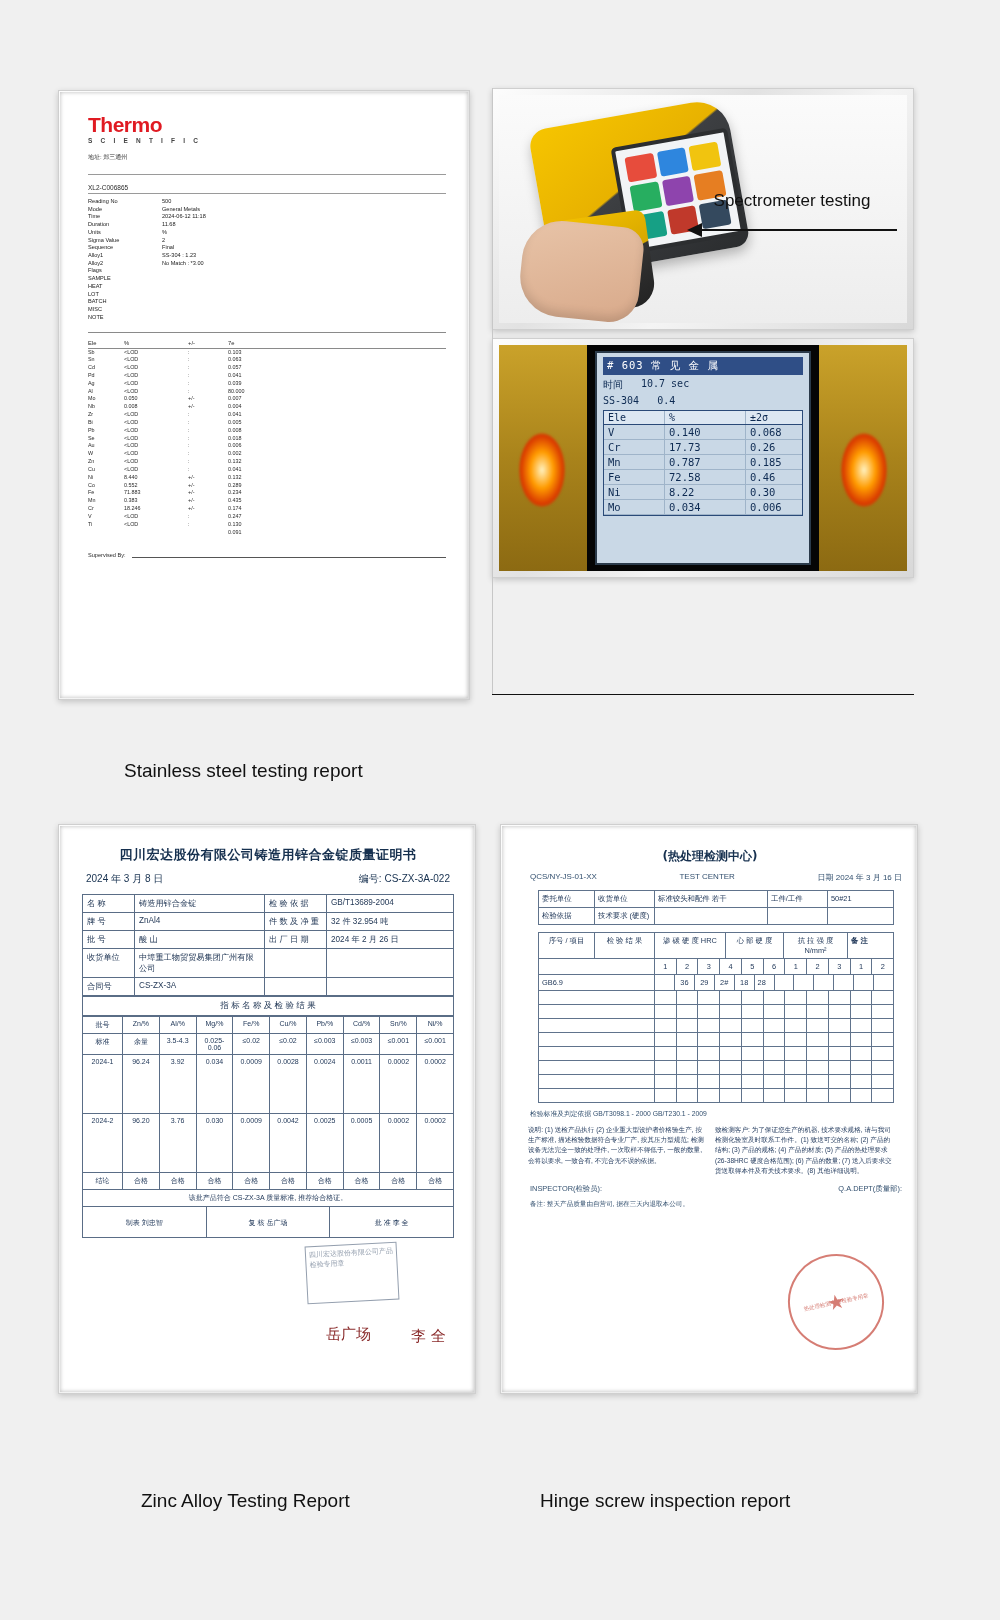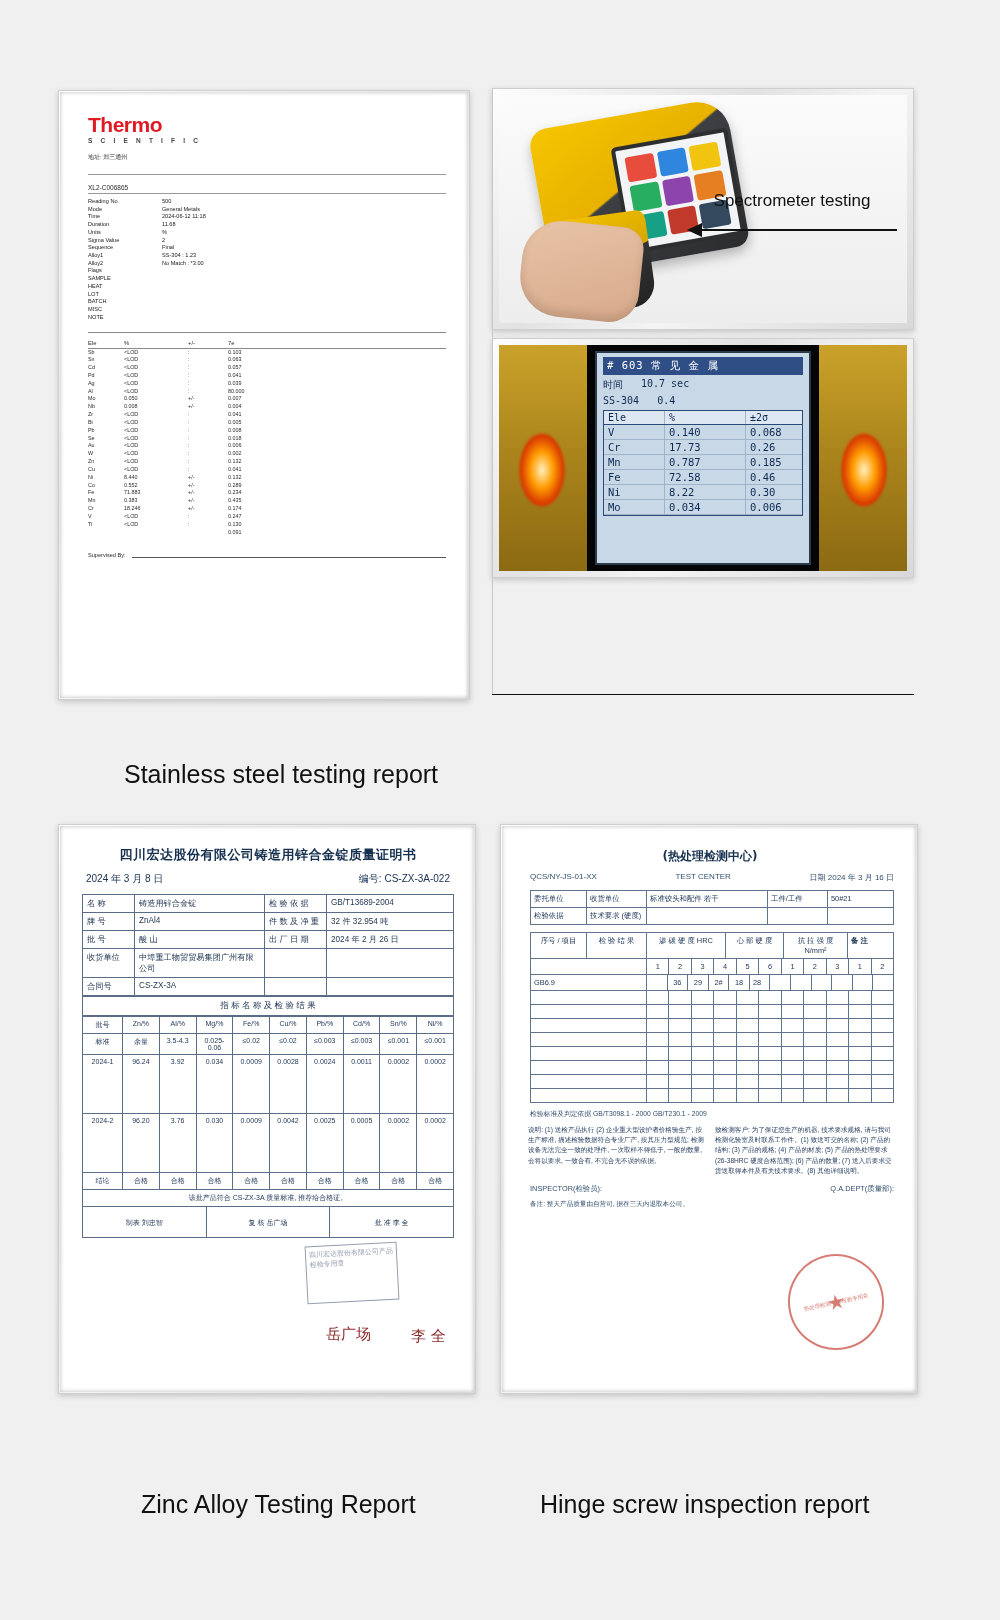--- a/index.html
+++ b/index.html
@@ -126,21 +126,21 @@
   .lcd-tbl .r{display:flex;font-size:10.5px;border-bottom:1px solid #9fb4c9;}
   .lcd-tbl .c-el{width:52px;padding:1px 4px;border-right:1px solid #9fb4c9;}
   .lcd-tbl .c-v{width:72px;padding:1px 4px;border-right:1px solid #9fb4c9;}
   .lcd-tbl .c-s{flex:1;padding:1px 4px;}
 
   
   .hdivider{position:absolute;left:492px;top:694px;width:422px;border-top:1.5px solid #111;}
   .vdivider{position:absolute;left:492px;top:88px;height:606px;border-left:1px solid #c7c7c7;}
 
   
-  .caption{position:absolute;font-size:25px;color:#111;}
+  .caption{position:absolute;font-size:19px;color:#111;}
   #cap-stainless{left:124px;top:760px;}
   #cap-zinc{left:141px;top:1490px;}
   #cap-hinge{left:540px;top:1490px;}
 
   
   #zinc-frame{left:58px;top:824px;width:418px;height:570px;}
   .cn-doc{position:absolute;left:16px;top:14px;right:14px;bottom:12px;background:#fff;color:#20304a;overflow:hidden;}
   .cn-title{text-align:center;font-family:"DejaVu Sans", sans-serif;font-weight:bold;font-size:13px;color:#16304f;letter-spacing:.5px;margin-top:6px;}
   .cn-line2{display:flex;justify-content:space-between;font-size:10px;margin:8px 10px 0 10px;color:#16304f;}
   .cn-grid{margin:8px 6px 0 6px;border-top:1px solid #5a6d86;border-left:1px solid #5a6d86;}
@@ -160,22 +160,22 @@
   .stamp{
     position:absolute;right:62px;bottom:78px;width:92px;height:58px;
     border:1.5px solid #3b4f6b;opacity:.55;transform:rotate(-3deg);
     font-size:7px;color:#3b4f6b;padding:3px;box-sizing:border-box;line-height:1.4;
   }
   .sig{position:absolute;font-family:"DejaVu Serif", serif;color:#8a2b2b;font-size:15px;}
 
   
   #hinge-frame{left:500px;top:824px;width:418px;height:570px;}
   .hg-title{text-align:center;font-family:"DejaVu Sans", sans-serif;font-weight:bold;font-size:12px;color:#16304f;margin-top:8px;}
-  .hg-line{display:flex;justify-content:space-between;font-size:8px;margin:7px 8px 0 12px;color:#33506f;}
-  .hg-grid{margin:7px 8px 0 12px;border-top:1px solid #60738c;border-left:1px solid #60738c;}
+  .hg-line{display:flex;justify-content:space-between;font-size:8px;margin:7px 0 0 12px;color:#33506f;}
+  .hg-grid{margin:7px 8px 0 20px;border-top:1px solid #60738c;border-left:1px solid #60738c;}
   .hg-row{display:flex;border-bottom:1px solid #60738c;}
   .hg-cell{border-right:1px solid #60738c;font-size:7.4px;padding:3px;box-sizing:border-box;color:#22395a;}
   .hg-empty{height:13px;}
   .hg-note{margin:6px 10px 0 10px;font-size:6.6px;line-height:1.55;color:#2a4163;display:flex;gap:10px;}
   .hg-note div{flex:1;}
   .red-stamp{
     position:absolute;right:18px;bottom:30px;width:92px;height:92px;border-radius:50%;
     border:2.5px solid #c0392b;color:#c0392b;opacity:.65;
     display:flex;align-items:center;justify-content:center;font-size:8px;text-align:center;
     transform:rotate(-12deg);

